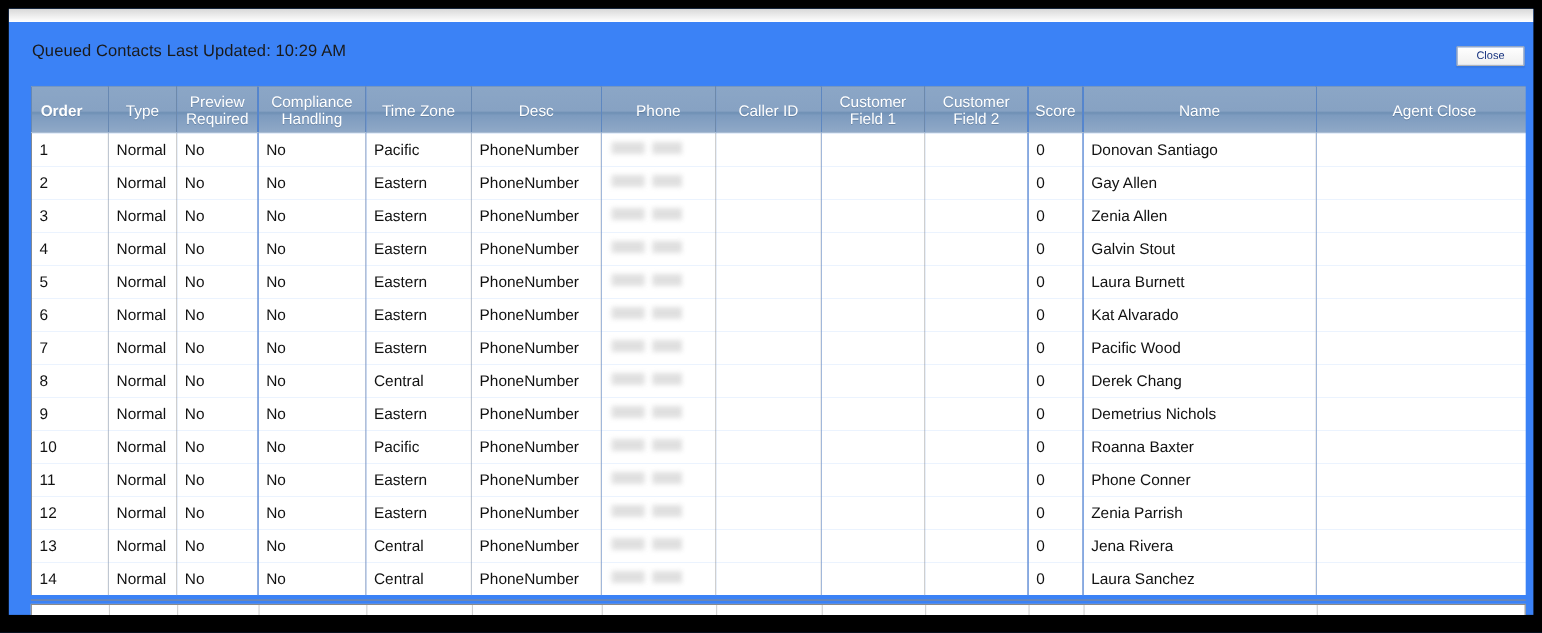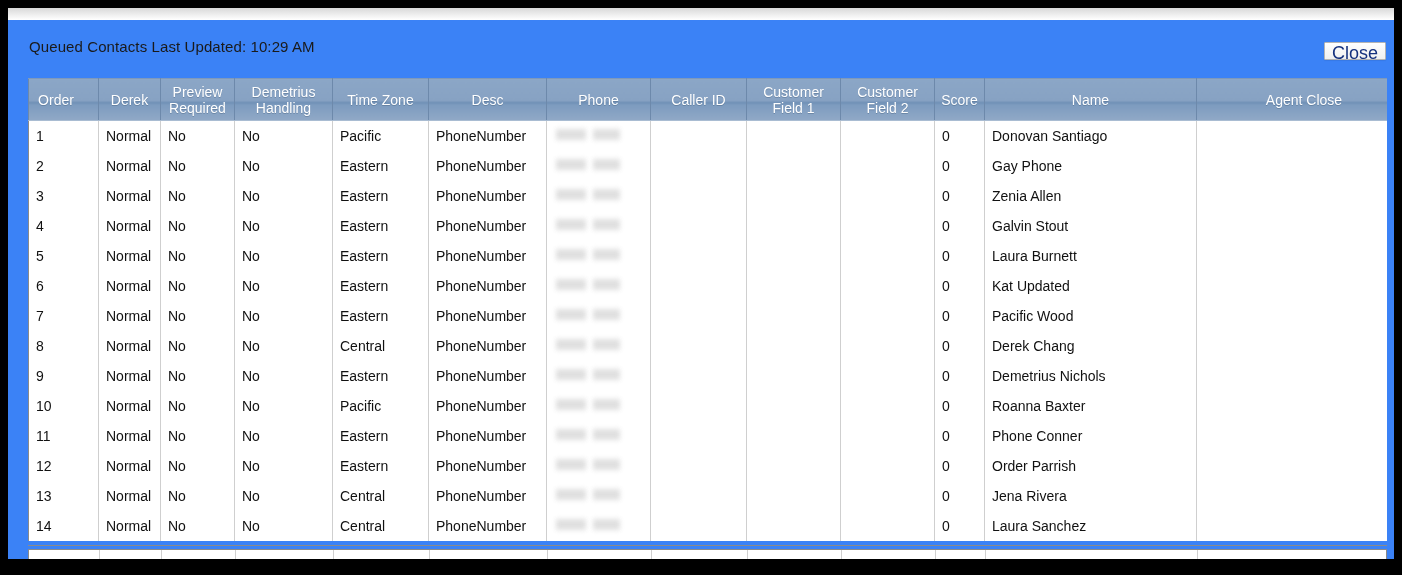--- a/index.html
+++ b/index.html
@@ -62,21 +62,21 @@
 
   .close-button {
     position: absolute;
     right: 8px;
     top: 22px;
     width: 62px;
     height: 18px;
     border: 1px solid #b4b4b4;
     background: linear-gradient(to bottom, #ffffff 0%, #f7f7f7 50%, #f0f0f0 100%);
     color: #15317e;
-    font-size: 18px;
+    font-size: 10px;
     font-family: "Liberation Sans", sans-serif;
     cursor: pointer;
     padding: 0;
     border-radius: 1px;
     box-shadow: 0 1px 1px rgba(0,0,0,0.07);
   }
 
   
   .grid-wrap {
     position: absolute;
@@ -112,21 +112,21 @@
     border-right: 1px solid #6d89ab;
     border-top: 1px solid #7e99bb;
     border-bottom: 1px solid #a9bcd2;
     line-height: 16px;
     white-space: normal;
     text-shadow: 0 1px 0 rgba(60,85,115,0.35);
     position: relative;
     box-sizing: border-box;
   }
 
-  table.grid th.first-col { border-left: 1px solid #6d89ab; }
+  table.grid th.first-col { border-left: 1px solid #6d89ab; font-weight: bold; }
 
   table.grid td {
     height: 30px;
     padding: 0 7px;
     background: #ffffff;
     border-left: 1px solid #cfcfcf;
     border-right: 1px solid #cfcfcf;
     border-bottom: none;
     vertical-align: middle;
     text-align: left;
@@ -231,23 +231,23 @@
             <col style="width: 96px;">
             <col style="width: 94px;">
             <col style="width: 94px;">
             <col style="width: 50px;">
             <col style="width: 212px;">
             <col style="width: 215px;">
           </colgroup>
         <thead>
           <tr>
               <th class="first-col"><span>Order</span><span class="sort-caret"></span></th>
-              <th><span>Derek</span></th>
+              <th><span>Type</span></th>
               <th><span>Preview Required</span></th>
-              <th><span>Demetrius Handling</span></th>
+              <th><span>Compliance Handling</span></th>
               <th><span>Time Zone</span></th>
               <th><span>Desc</span></th>
               <th><span>Phone</span></th>
               <th><span>Caller ID</span></th>
               <th><span>Customer Field 1</span></th>
               <th><span>Customer Field 2</span></th>
               <th><span>Score</span></th>
               <th><span>Name</span></th>
               <th><span>Agent Close</span></th>
             </tr>
@@ -283,21 +283,21 @@
               <td>
                 <div class="redacted">
                   <span class="a"></span>
                   <span class="b"></span>
                 </div>
               </td>
               <td></td>
               <td></td>
               <td></td>
               <td>0</td>
-              <td>Gay Phone</td>
+              <td>Gay Allen</td>
               <td class="edge-right"></td>
             </tr>
             <tr>
               <td class="edge-left">3</td>
               <td>Normal</td>
               <td>No</td>
               <td>No</td>
               <td>Eastern</td>
               <td>PhoneNumber</td>
               <td>
@@ -363,21 +363,21 @@
               <td>
                 <div class="redacted">
                   <span class="a"></span>
                   <span class="b"></span>
                 </div>
               </td>
               <td></td>
               <td></td>
               <td></td>
               <td>0</td>
-              <td>Kat Updated</td>
+              <td>Kat Alvarado</td>
               <td class="edge-right"></td>
             </tr>
             <tr>
               <td class="edge-left">7</td>
               <td>Normal</td>
               <td>No</td>
               <td>No</td>
               <td>Eastern</td>
               <td>PhoneNumber</td>
               <td>
@@ -483,21 +483,21 @@
               <td>
                 <div class="redacted">
                   <span class="a"></span>
                   <span class="b"></span>
                 </div>
               </td>
               <td></td>
               <td></td>
               <td></td>
               <td>0</td>
-              <td>Order Parrish</td>
+              <td>Zenia Parrish</td>
               <td class="edge-right"></td>
             </tr>
             <tr>
               <td class="edge-left">13</td>
               <td>Normal</td>
               <td>No</td>
               <td>No</td>
               <td>Central</td>
               <td>PhoneNumber</td>
               <td>

